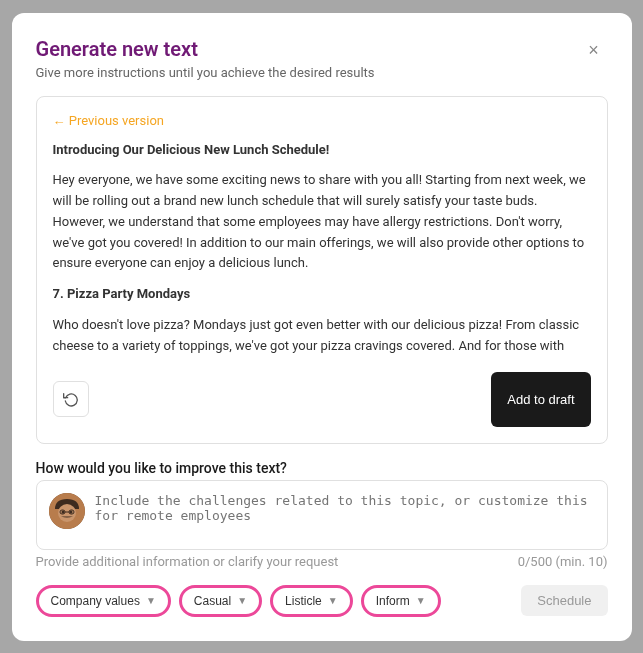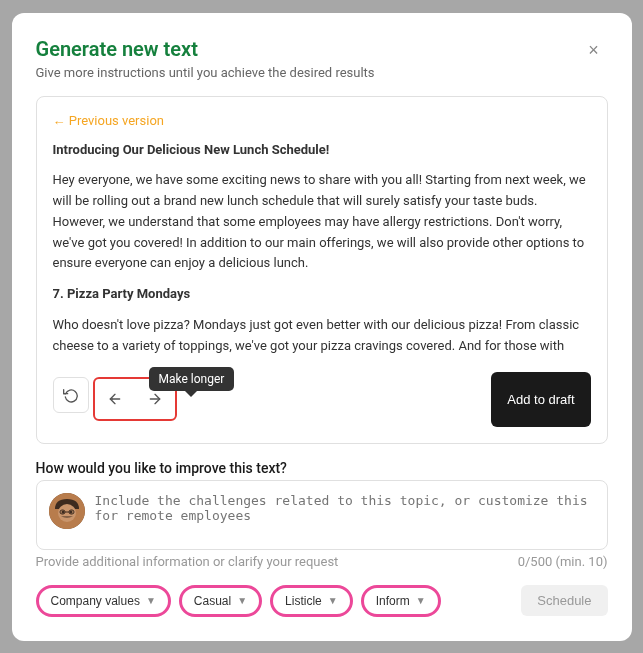--- a/index.html
+++ b/index.html
@@ -31,21 +31,21 @@
       gap: 16px;
     }
     .modal-header {
       display: flex;
       justify-content: space-between;
       align-items: flex-start;
     }
     .modal-title {
       font-size: 20px;
       font-weight: 600;
-      color: #15803d;
+      color: #701a75;
     }
     .modal-subtitle {
       font-size: 13px;
       color: #666;
       margin-top: 4px;
     }
     .close-btn {
       background: none;
       border: none;
       cursor: pointer;
@@ -256,41 +256,20 @@
 
       <div class="toolbar-row">
         <div class="toolbar-icons">
           <button class="toolbar-btn" title="Regenerate">
             <svg width="16" height="16" viewBox="0 0 24 24" fill="none" stroke="currentColor" stroke-width="2" stroke-linecap="round" stroke-linejoin="round">
               <polyline points="1 4 1 10 7 10"></polyline>
               <path d="M3.51 15a9 9 0 1 0 .49-4.9L1 10"></path>
             </svg>
           </button>
 
-          <div style="position: relative;">
-            <div class="tooltip-wrapper">
-              <div class="tooltip-box">Make longer</div>
-              <div class="tooltip-arrow"></div>
-            </div>
-            <div class="highlighted-group">
-              <button class="toolbar-btn" title="Make shorter" style="border: none;">
-                <svg width="16" height="16" viewBox="0 0 24 24" fill="none" stroke="currentColor" stroke-width="2" stroke-linecap="round" stroke-linejoin="round">
-                  <line x1="5" y1="12" x2="19" y2="12"></line>
-                  <polyline points="12 5 5 12 12 19"></polyline>
-                  <line x1="8" y1="12" x2="8" y2="12"></line>
-                </svg>
-              </button>
-              <button class="toolbar-btn" title="Make longer" style="border: none;">
-                <svg width="16" height="16" viewBox="0 0 24 24" fill="none" stroke="currentColor" stroke-width="2" stroke-linecap="round" stroke-linejoin="round">
-                  <line x1="5" y1="12" x2="19" y2="12"></line>
-                  <polyline points="12 5 19 12 12 19"></polyline>
-                </svg>
-              </button>
-            </div>
-          </div>
         </div>
 
         <button class="add-to-draft-btn">Add to draft</button>
       </div>
     </div>
 
     <div class="improve-section">
       <label class="improve-label">How would you like to improve this text?</label>
       <div class="input-area">
         <div class="avatar">

